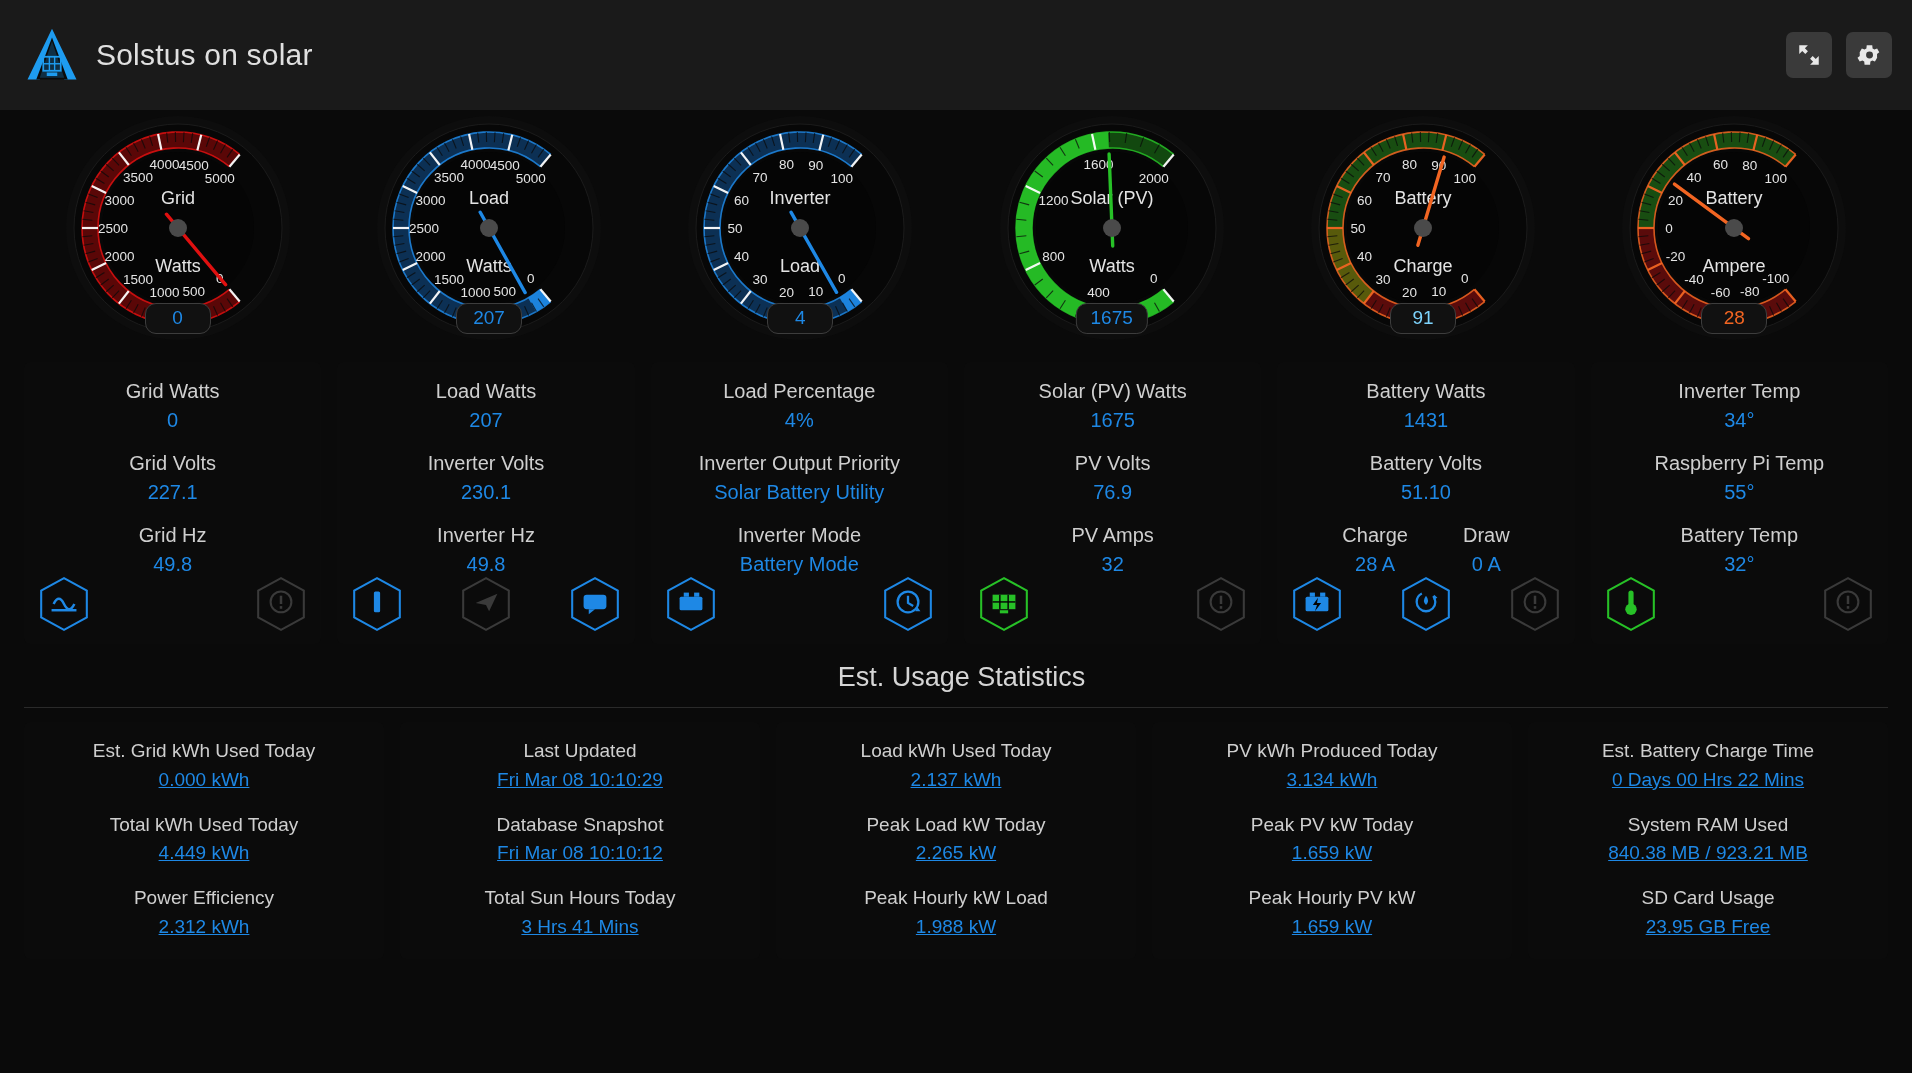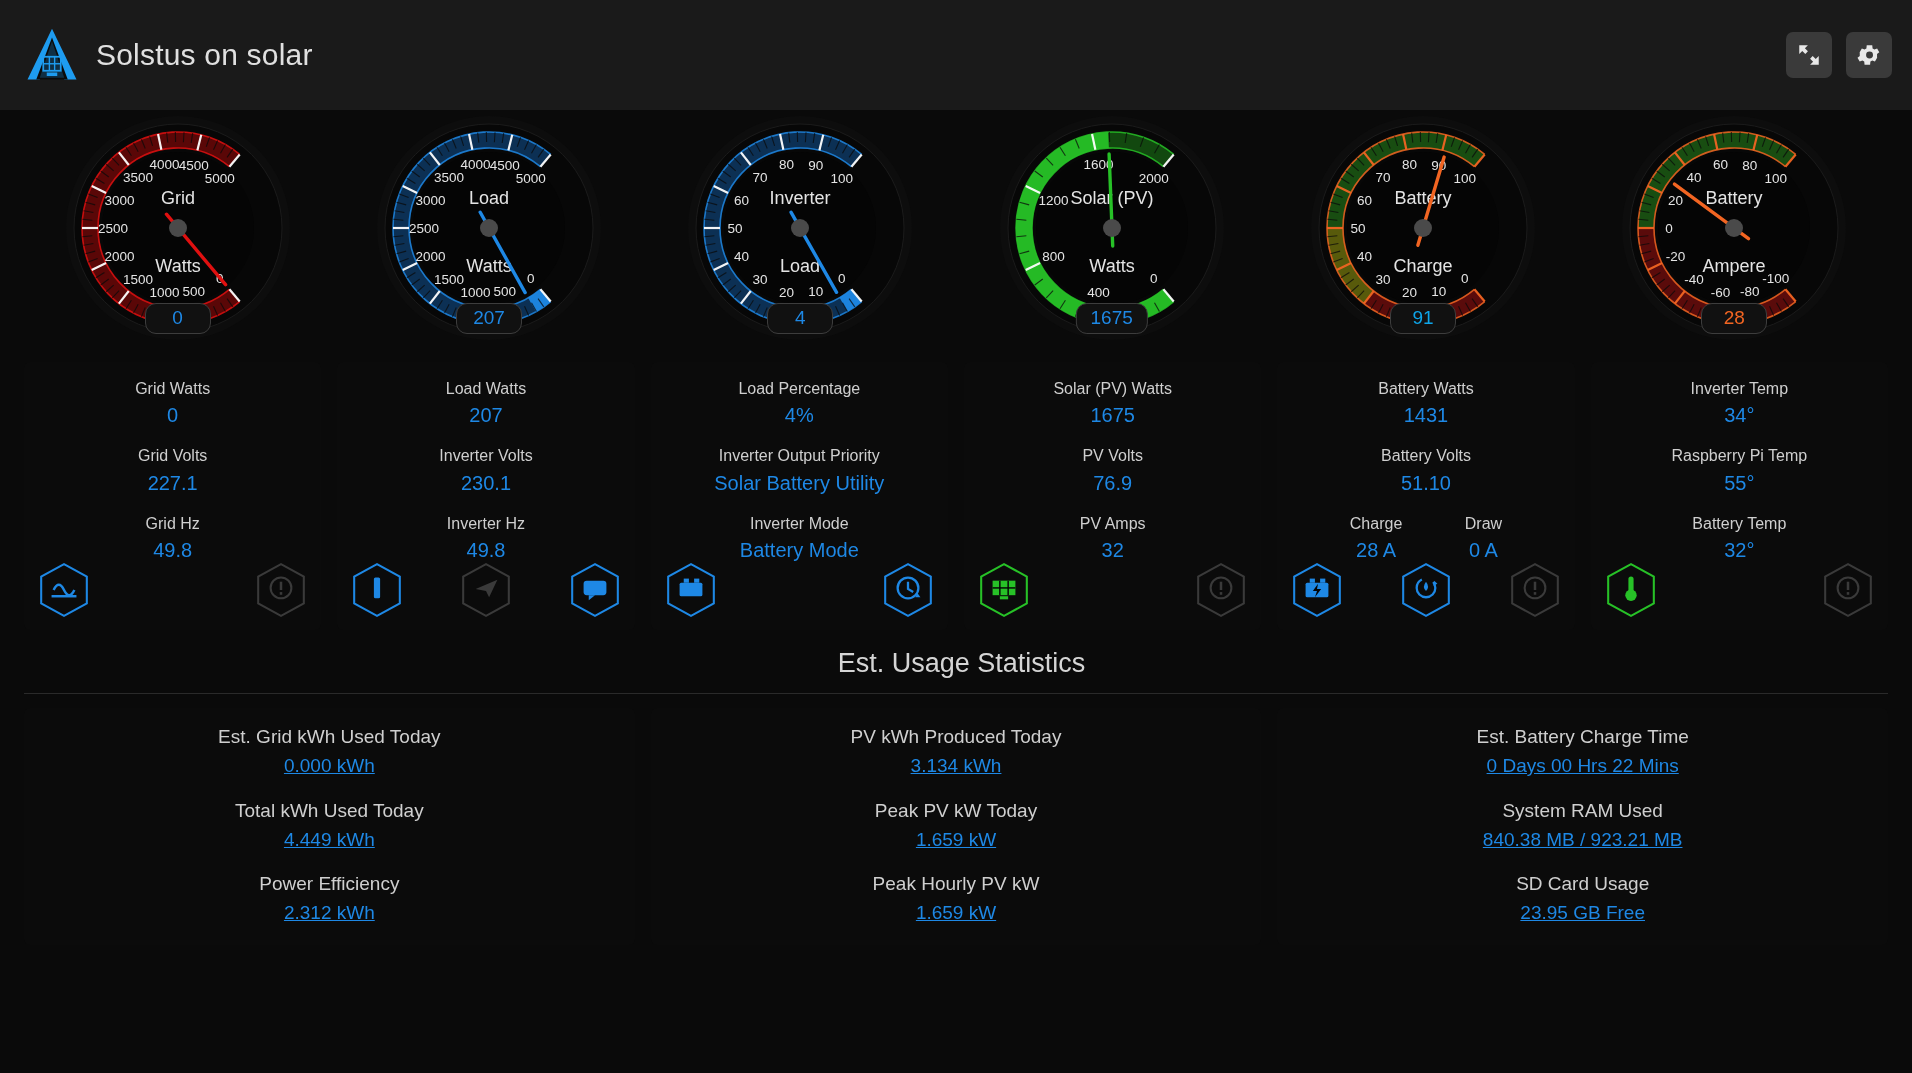--- a/index.html
+++ b/index.html
@@ -79,21 +79,21 @@
     flex: 1 1 0;
     background: #0b0b0b;
     border-radius: 6px;
     padding: 18px 10px 12px 10px;
     min-height: 265px;
     display: flex;
     flex-direction: column;
     align-items: center;
   }
   .card-label {
-    font-size: 16px;
+    font-size: 20px;
     color: #cfcfcf;
     text-align: center;
     line-height: 1.15;
     margin-bottom: 6px;
   }
   .card-value {
     font-size: 20px;
     color: #1e88e5;
     text-align: center;
     margin-bottom: 20px;
@@ -556,21 +556,21 @@
           <text x="57.57838699055414" y="88.50587545871" text-anchor="middle" fill="#e4e4e4" font-size="13.5" font-family="&quot;Liberation Sans&quot;, sans-serif">60</text>
           <text x="75.98200410383222" y="65.77930101556306" text-anchor="middle" fill="#e4e4e4" font-size="13.5" font-family="&quot;Liberation Sans&quot;, sans-serif">70</text>
           <text x="102.48574009684562" y="53.42040595230264" text-anchor="middle" fill="#e4e4e4" font-size="13.5" font-family="&quot;Liberation Sans&quot;, sans-serif">80</text>
           <text x="131.72492321397837" y="53.93077779206022" text-anchor="middle" fill="#e4e4e4" font-size="13.5" font-family="&quot;Liberation Sans&quot;, sans-serif">90</text>
           <text x="157.78119462962505" y="67.20711119726641" text-anchor="middle" fill="#e4e4e4" font-size="13.5" font-family="&quot;Liberation Sans&quot;, sans-serif">100</text>
           <text x="116" y="88" text-anchor="middle" fill="#e4e4e4" font-size="18" font-family="&quot;Liberation Sans&quot;, sans-serif">Battery</text>
           <text x="116" y="156" text-anchor="middle" fill="#e4e4e4" font-size="18" font-family="&quot;Liberation Sans&quot;, sans-serif">Charge</text>
           <line x1="110.8576093867105" y1="129.2498063403724" x2="137.1409391879681" y2="41.08412948958015" stroke="#f26522" stroke-width="3.4" stroke-linecap="round"></line>
           <circle cx="116" cy="112" r="9" fill="#4a4a4a"></circle>
         </svg>
-        <div class="gauge-badge"><span style="color: #0ea5e9;">91</span></div>
+        <div class="gauge-badge"><span style="color: #7dd3fc;">91</span></div>
       </div>
     </div>
     <div class="gauge-cell">
       <div class="gauge-wrap">
         <svg viewBox="0 0 232 232">
           <circle cx="116" cy="112" r="112" fill="#0d0d0d"></circle>
           <circle cx="116" cy="112" r="104" fill="#070707" stroke="#1b1b1b" stroke-width="1"></circle>
           <circle cx="116" cy="112" r="76" fill="#050505"></circle>
           <path d="M 172.56530965241546 179.41191099447008 A 88 88 0 0 1 28 112.00000000000001" stroke="#cc1111" stroke-width="16" fill="none" opacity="0.42"></path>
           <path d="M 28 112.00000000000001 A 88 88 0 0 1 172.56530965241546 44.58808900552992" stroke="#2fae20" stroke-width="16" fill="none" opacity="0.42"></path>
@@ -812,20 +812,36 @@
 <div class="stats-row" id="stats-row">
     <div class="stat-card">
       <div class="stat-label">Est. Grid kWh Used Today</div>
       <div class="stat-value">0.000 kWh</div>
       <div class="stat-label">Total kWh Used Today</div>
       <div class="stat-value">4.449 kWh</div>
       <div class="stat-label">Power Efficiency</div>
       <div class="stat-value last">2.312 kWh</div>
     </div>
     <div class="stat-card">
+      <div class="stat-label">Last Updated</div>
+      <div class="stat-value">Fri Mar 08 10:10:29</div>
+      <div class="stat-label">Database Snapshot</div>
+      <div class="stat-value">Fri Mar 08 10:10:12</div>
+      <div class="stat-label">Total Sun Hours Today</div>
+      <div class="stat-value last">3 Hrs 41 Mins</div>
+    </div>
+    <div class="stat-card">
+      <div class="stat-label">Load kWh Used Today</div>
+      <div class="stat-value">2.137 kWh</div>
+      <div class="stat-label">Peak Load kW Today</div>
+      <div class="stat-value">2.265 kW</div>
+      <div class="stat-label">Peak Hourly kW Load</div>
+      <div class="stat-value last">1.988 kW</div>
+    </div>
+    <div class="stat-card">
       <div class="stat-label">PV kWh Produced Today</div>
       <div class="stat-value">3.134 kWh</div>
       <div class="stat-label">Peak PV kW Today</div>
       <div class="stat-value">1.659 kW</div>
       <div class="stat-label">Peak Hourly PV kW</div>
       <div class="stat-value last">1.659 kW</div>
     </div>
     <div class="stat-card">
       <div class="stat-label">Est. Battery Charge Time</div>
       <div class="stat-value">0 Days 00 Hrs 22 Mins</div>

